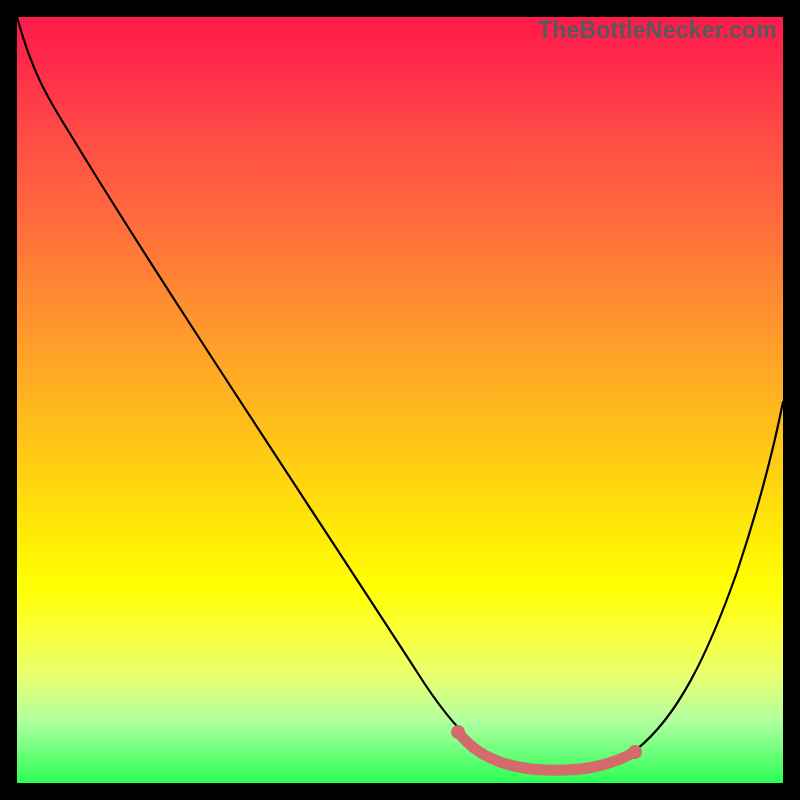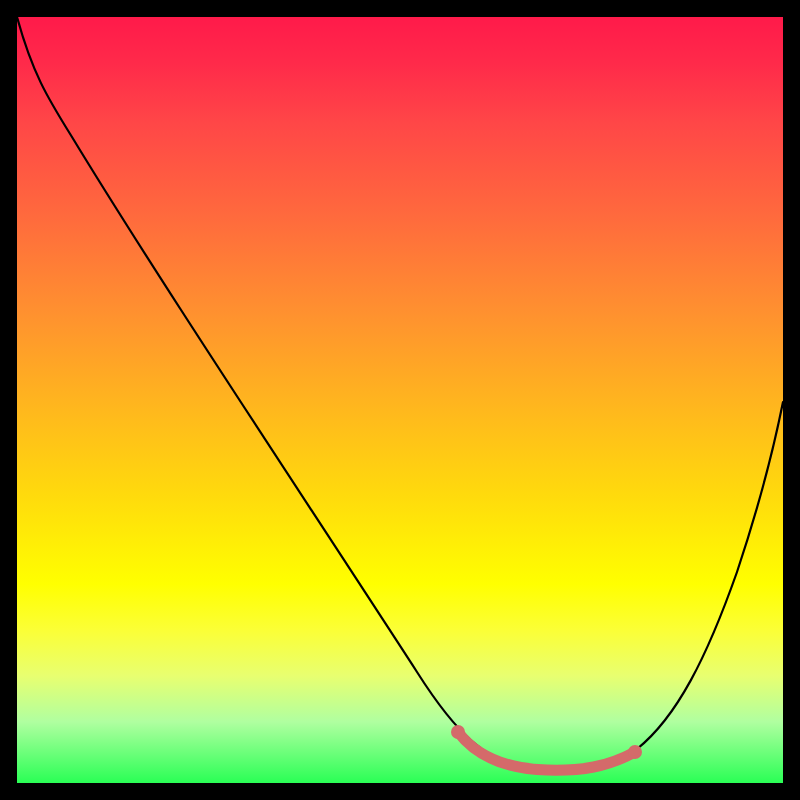--- a/index.html
+++ b/index.html
@@ -62,20 +62,21 @@
     stroke-linecap: round;
   }
   .curve circle.dot {
     fill: #d46a6a;
   }
 </style>
 </head>
 <body>
 
 <div class="frame">
+  <div class="watermark">TheBottleNecker.com</div>
 
   <svg class="curve" viewBox="0 0 766 766" preserveAspectRatio="none">
     <path class="main" d="M 0 0
          C 15 55, 30 80, 55 120
          C 140 260, 280 470, 400 655
          C 440 718, 470 745, 510 750
          C 555 752, 585 750, 620 732
          C 660 700, 690 640, 720 555
          C 740 495, 755 440, 766 385"></path>
     <path class="accent" d="M 441 715

